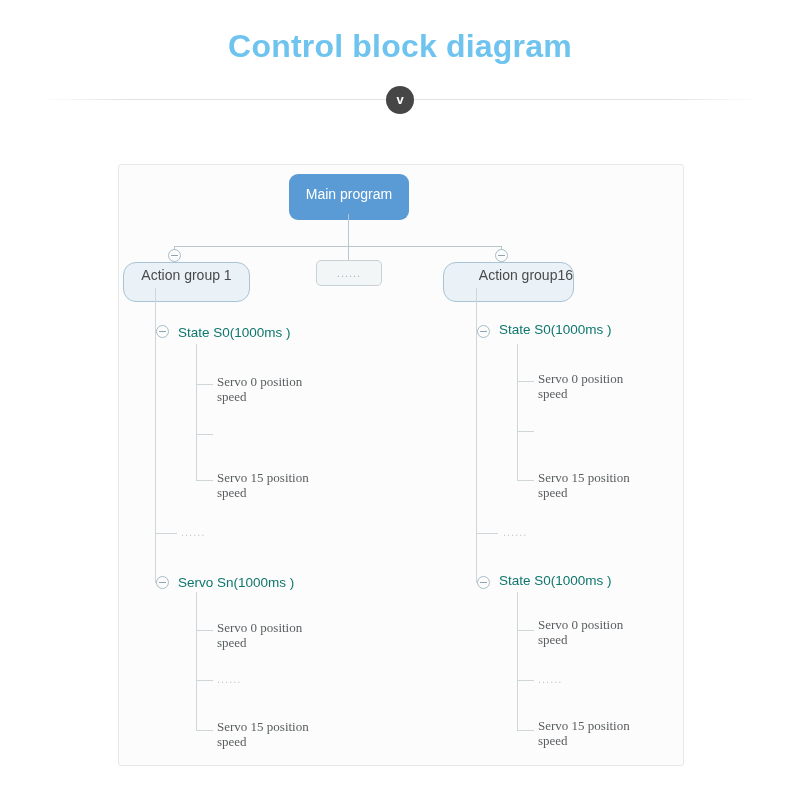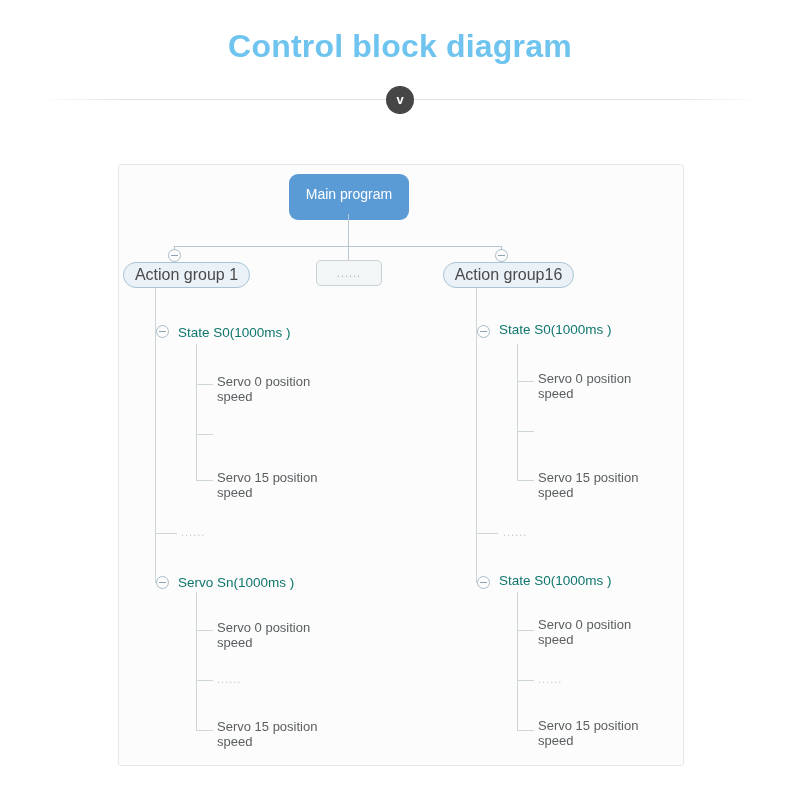--- a/index.html
+++ b/index.html
@@ -106,33 +106,33 @@
     border-radius: 9px;
     color: #ffffff;
     font-size: 14px;
     line-height: 40px;
     text-align: center;
     box-sizing: border-box;
   }
 
   .action-group {
     position: absolute;
-    height: 26px;
+    height: 40px;
     background: #eaf2f8;
     border: 1px solid #a9c4d6;
     border-radius: 13px;
     color: #4a4a4a;
-    font-size: 16px;
+    font-size: 14px;
     line-height: 24px;
     text-align: center;
     box-sizing: border-box;
     white-space: nowrap;
   }
   .ag-left  { left: 123px; top: 262px; width: 127px; }
-  .ag-right { left: 443px; top: 262px; width: 131px; }
+  .ag-right { left: 443px; top: 262px; width: 131px; text-align: right; }
 
   .ellipsis-box {
     position: absolute;
     left: 316px;
     top: 260px;
     width: 66px;
     height: 26px;
     background: #f3f6f7;
     border: 1px solid #c8d2d6;
     border-radius: 5px;
@@ -150,20 +150,21 @@
     color: #0f766e;
     white-space: nowrap;
   }
 
   .servo-label {
     position: absolute;
     font-size: 13px;
     color: #5a5e61;
     line-height: 15px;
     white-space: nowrap;
+    font-family: Liberation Serif, serif;
   }
 
   .dots-label {
     position: absolute;
     font-size: 11px;
     color: #c2cace;
     letter-spacing: 1px;
     white-space: nowrap;
   }
 </style>

